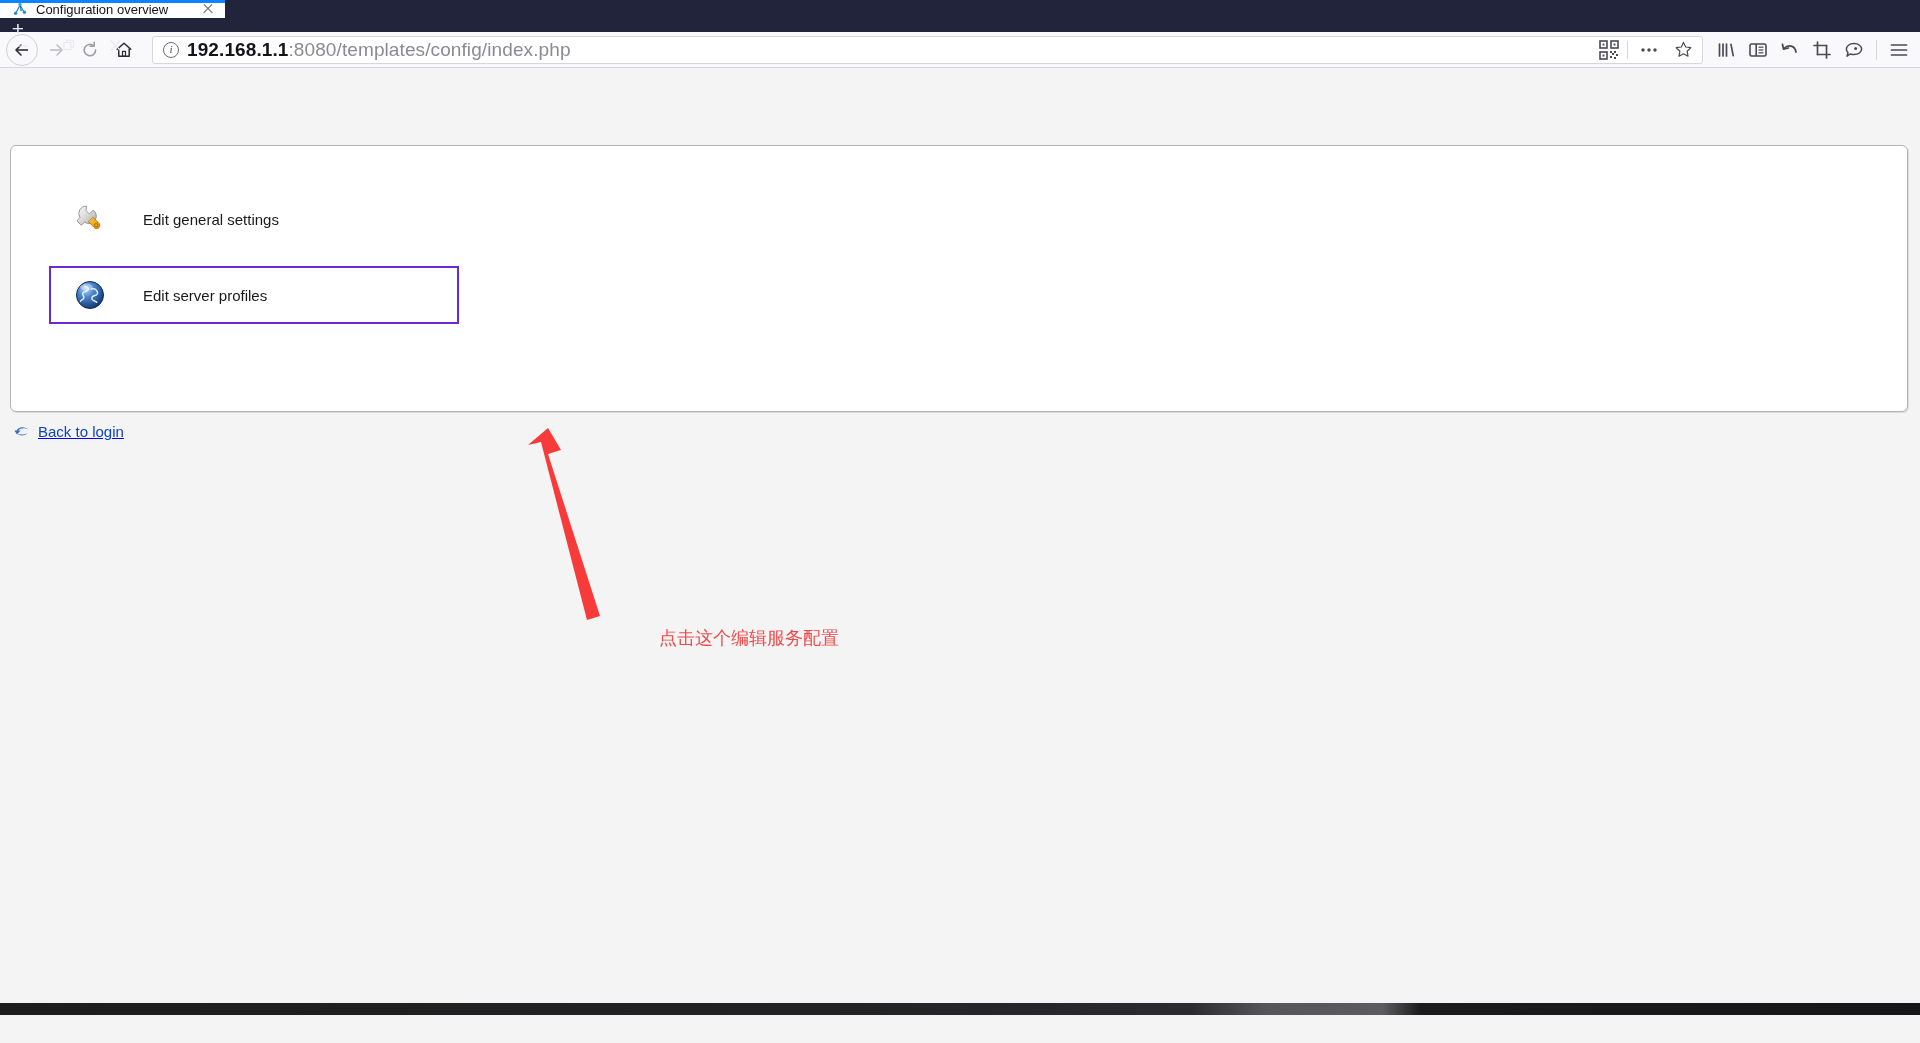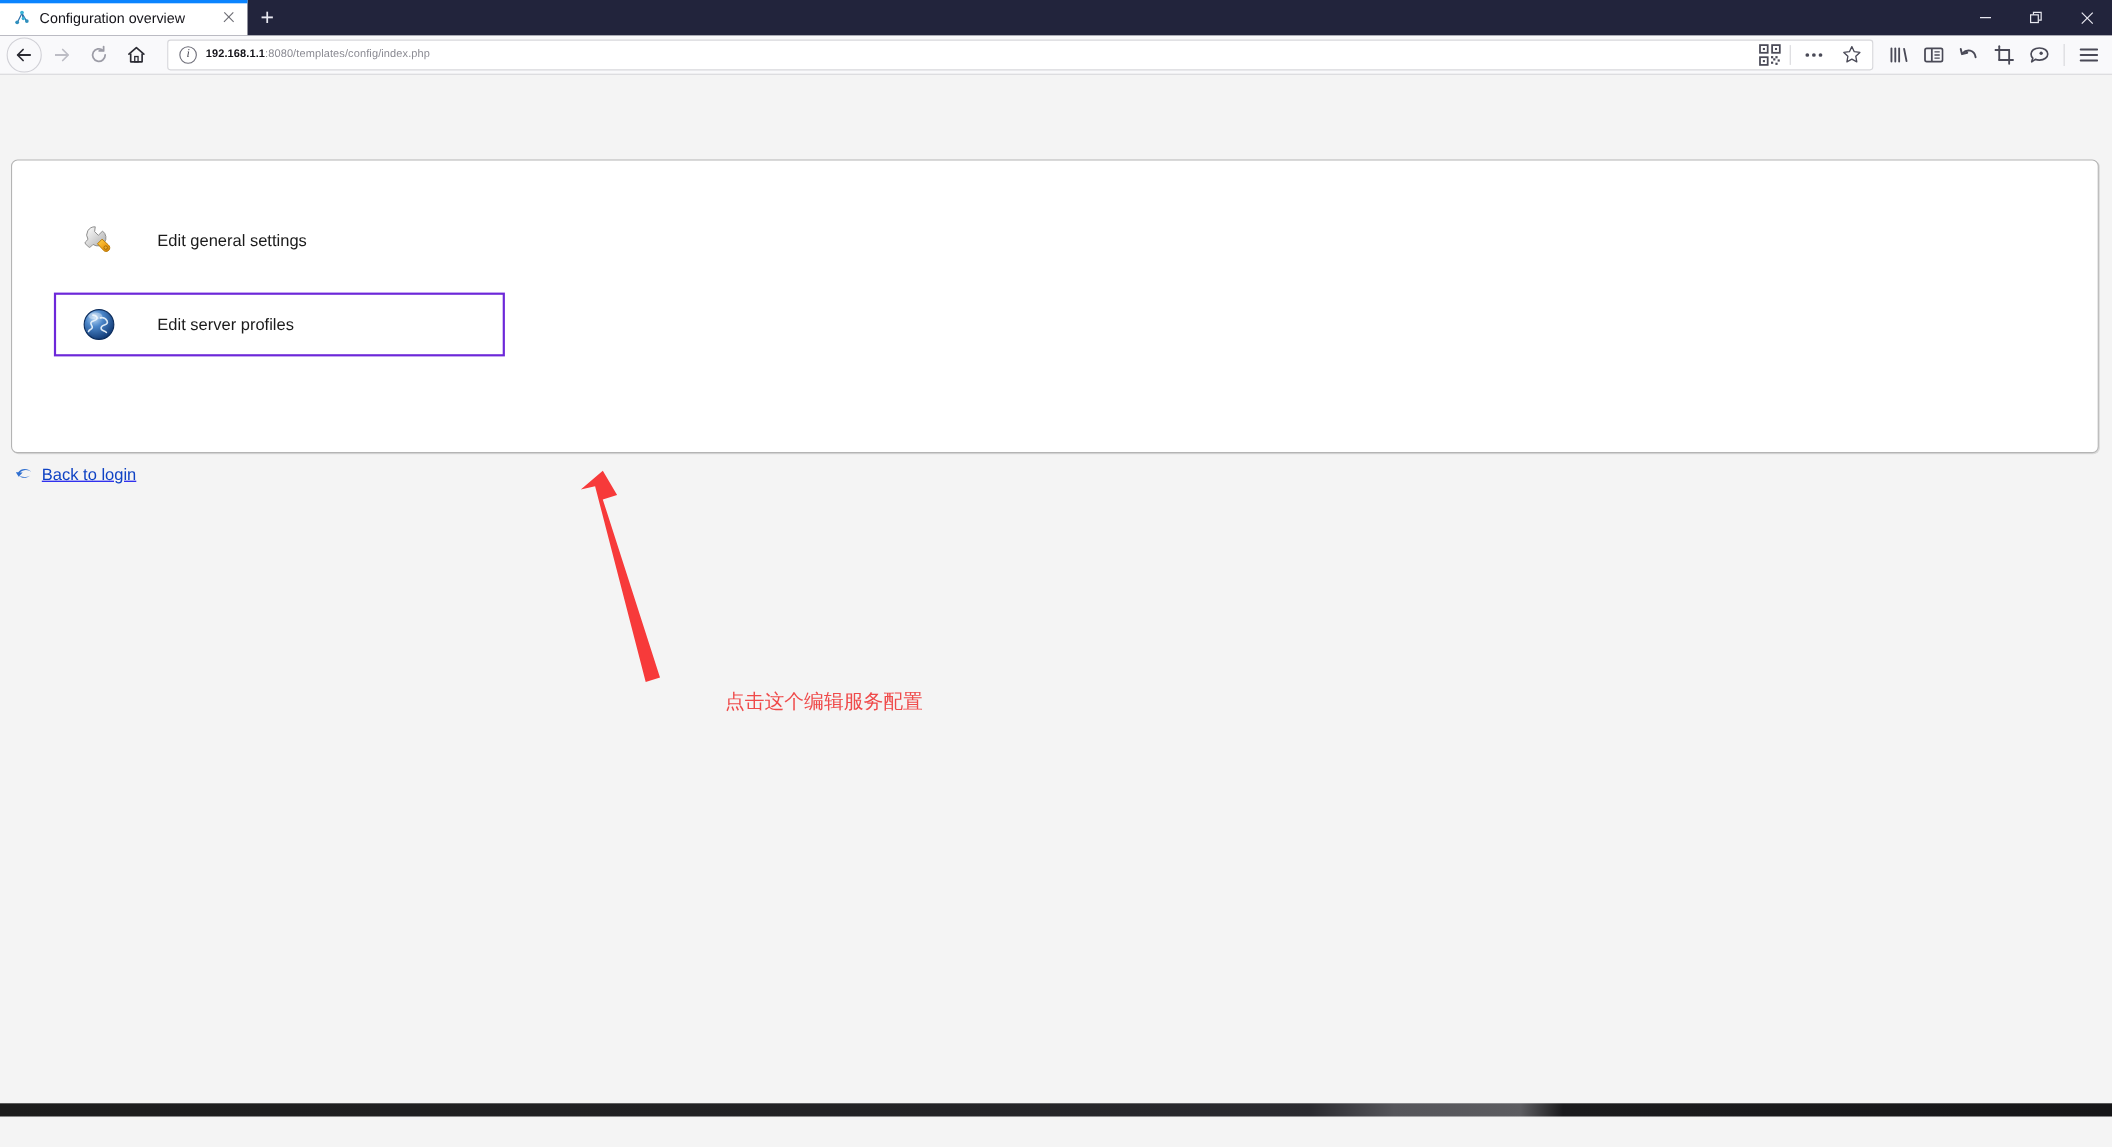--- a/index.html
+++ b/index.html
@@ -8,21 +8,21 @@
     font-family: "Liberation Sans", sans-serif;
     overflow: hidden;
     background: #f4f4f4;
   }
 
   
   .browser-chrome { width: 1920px; background: #212337; }
 
   .tabstrip {
     height: 32px; display: flex; align-items: stretch;
-    background: #22243c; position: relative;
+    background: #22243c; position: relative; flex-direction: column;
   }
   .tab-active {
     width: 225px; background: #ffffff; display: flex; align-items: center;
     position: relative; padding: 0 8px 0 12px; gap: 8px;
   }
   .tab-active::before {
     content: ""; position: absolute; left: 0; right: 0; top: 0;
     height: 3px; background: #0a84ff;
   }
   .tab-favicon { width: 16px; height: 16px; flex: 0 0 16px; display: block; }
@@ -70,21 +70,21 @@
     border-radius: 3px; margin: 0 6px 0 10px; display: flex;
     align-items: center; padding: 0 6px 0 10px; gap: 8px;
   }
   .url-info {
     width: 16px; height: 16px; flex: 0 0 16px; border: 1.3px solid #6d6d78;
     border-radius: 50%; display: flex; align-items: center;
     justify-content: center; font-size: 11px; font-style: italic;
     color: #4a4a55; font-family: "Liberation Serif", serif; line-height: 1;
   }
   .url-text {
-    flex: 1; font-size: 10px; color: #8a8a92; white-space: nowrap;
+    flex: 1; font-size: 19px; color: #8a8a92; white-space: nowrap;
     overflow: hidden; letter-spacing: .1px;
   }
   .url-text b { color: #15141a; font-weight: 700; }
   .url-qr { width: 20px; height: 20px; flex: 0 0 20px; }
   .url-sep { width: 1px; height: 18px; background: #d7d7db; flex: 0 0 1px; }
   .url-btn {
     width: 26px; height: 24px; flex: 0 0 26px; display: flex;
     align-items: center; justify-content: center;
   }
 
@@ -120,21 +120,21 @@
   }
   .menu-row.highlighted {
     border: 2px solid #6d28d9; width: 410px; margin-top: 18px;
     margin-left: -2px;
   }
   .menu-icon { width: 34px; height: 34px; flex: 0 0 34px; }
   .menu-label { font-size: 15px; color: #1a1a1a; }
 
   .back-login {
     position: absolute; left: 14px; top: 355px;
-    display: flex; align-items: flex-start; gap: 8px;
+    display: flex; align-items: flex-end; gap: 8px;
   }
   .back-arrow { width: 16px; height: 16px; flex: 0 0 16px; }
   .back-label { font-size: 15px; color: #0e42c4; }
 
   
   .annot-layer {
     position: absolute; left: 0; top: 0; width: 1920px; height: 947px;
     pointer-events: none;
   }
   .annot-note {

